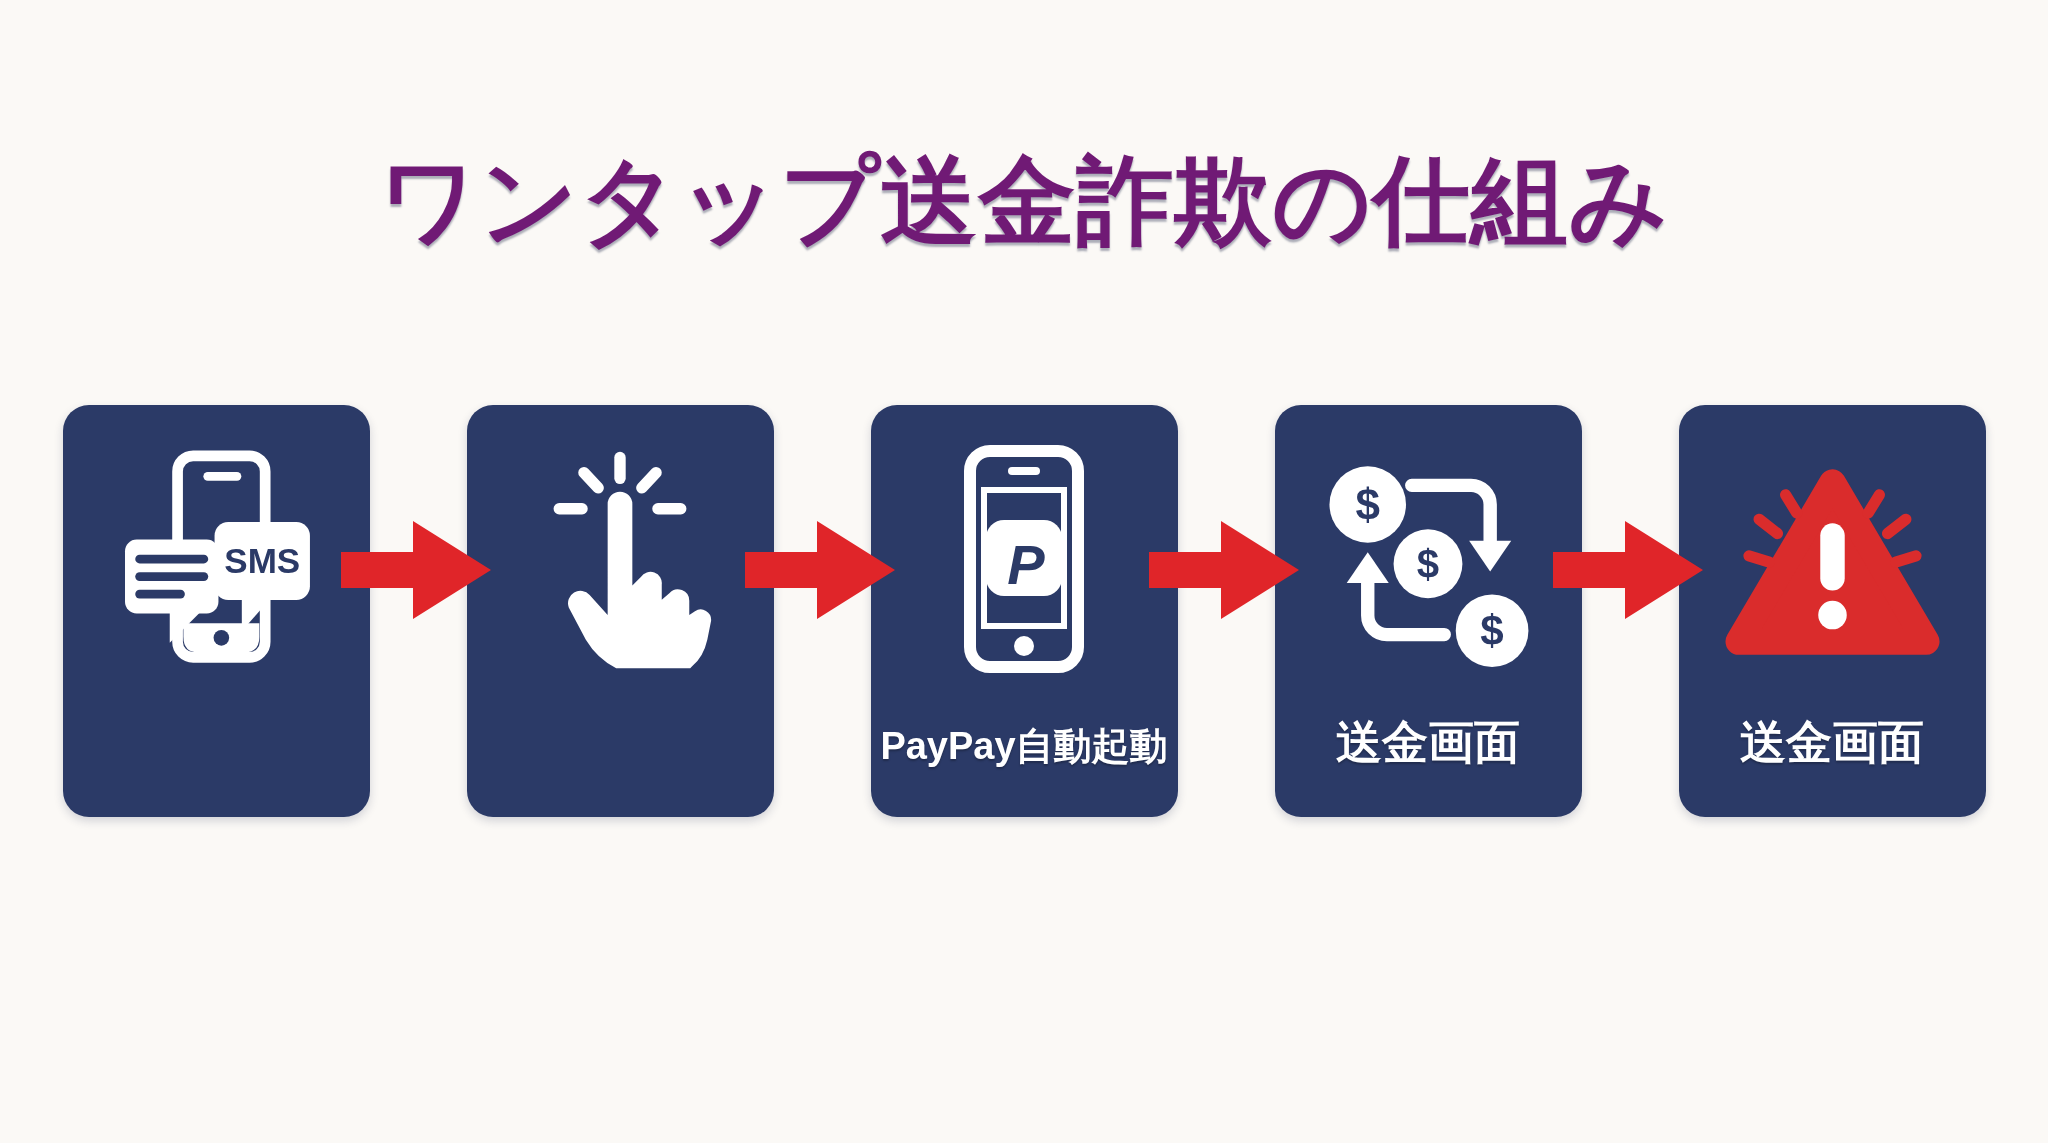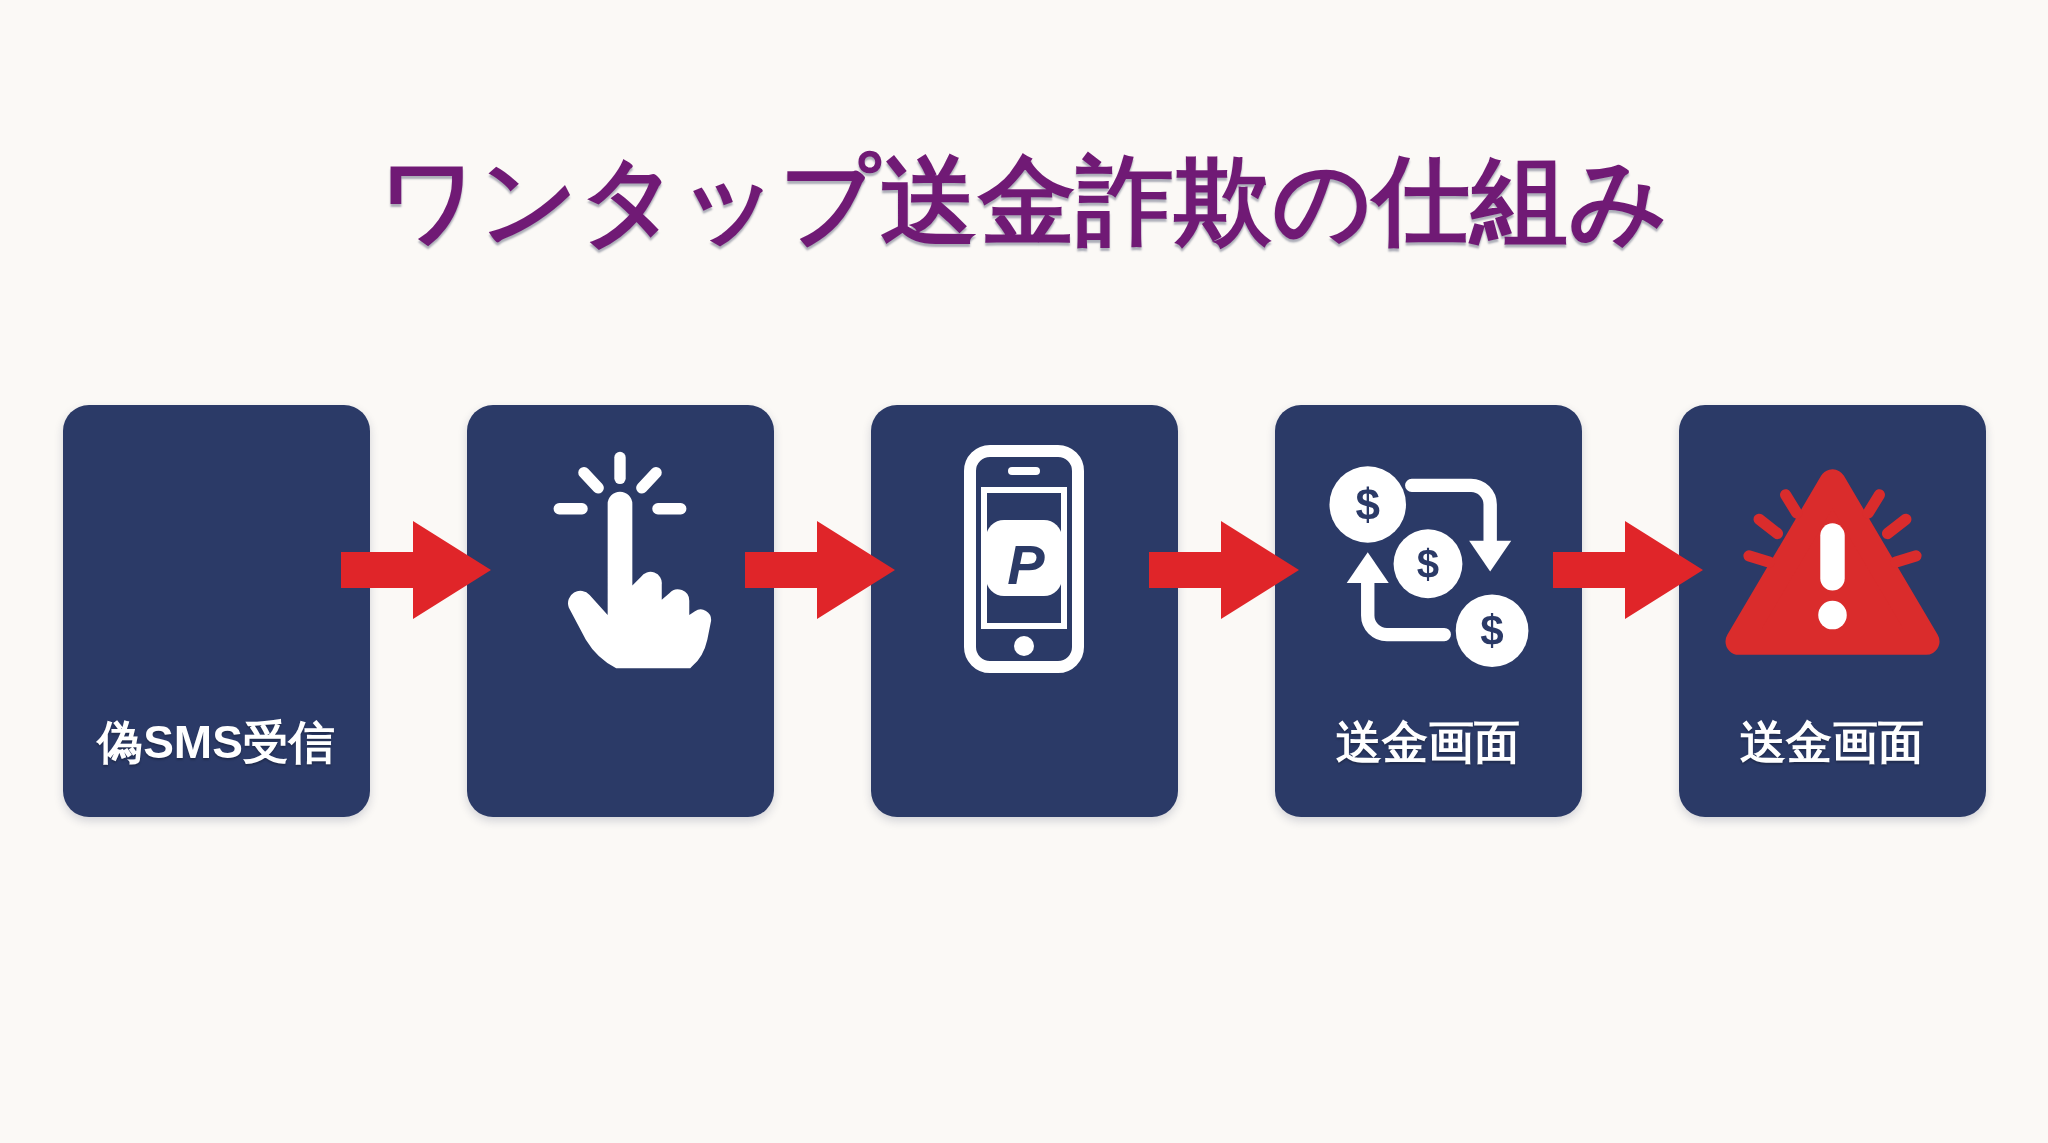--- a/index.html
+++ b/index.html
@@ -94,21 +94,36 @@
   }
 </style>
 </head>
 <body>
 
 <h1 class="title">ワンタップ送金詐欺の仕組み</h1>
 
 <div class="flow">
 
   <div class="card">
-    <div class="step-label">偽SMS受信</div>
+    <div class="icon-box">
+      <svg width="195" height="219" viewBox="0 0 200 225">
+        <rect x="60" y="6" width="90" height="207" rx="16" class="white-stroke" stroke-width="11"></rect>
+        <line x1="91" y1="27" x2="121" y2="27" class="white-stroke" stroke-width="9" stroke-linecap="round"></line>
+        <path d="M66,178 H144 V192 Q144,208 128,208 H82 Q66,208 66,192 Z" class="white-fill"></path>
+        <circle cx="105" cy="193" r="8" class="navy-fill"></circle>
+        <rect x="6" y="92" width="96" height="76" rx="12" class="white-fill"></rect>
+        <polygon points="52,166 84,166 52,198" class="white-fill"></polygon>
+        <line x1="21" y1="112" x2="87" y2="112" class="navy-stroke" stroke-width="9" stroke-linecap="round"></line>
+        <line x1="21" y1="130" x2="87" y2="130" class="navy-stroke" stroke-width="9" stroke-linecap="round"></line>
+        <line x1="21" y1="148" x2="63" y2="148" class="navy-stroke" stroke-width="9" stroke-linecap="round"></line>
+        <rect x="98" y="74" width="98" height="80" rx="14" class="white-fill"></rect>
+        <polygon points="126,152 156,152 126,186" class="white-fill"></polygon>
+        <text x="147" y="126" text-anchor="middle" class="icon-text" font-size="36">SMS</text>
+      </svg>
+    </div>
   </div>
 
   <svg class="arrow" viewBox="0 0 155 130">
     <polygon points="0,47 72,47 72,16 150,65 72,114 72,83 0,83" fill="#e02529"></polygon>
   </svg>
 
   <div class="card">
     <div class="icon-box">
       <svg width="190" height="223" viewBox="0 0 200 235">
         <line x1="100" y1="10" x2="100" y2="32" class="white-stroke" stroke-width="12" stroke-linecap="round"></line>
@@ -134,20 +149,21 @@
     <div class="icon-box">
       <svg width="160" height="230" viewBox="0 0 160 230">
         <rect x="26" y="7" width="108" height="216" rx="20" class="white-stroke" stroke-width="12"></rect>
         <line x1="68" y1="27" x2="92" y2="27" class="white-stroke" stroke-width="8" stroke-linecap="round"></line>
         <rect x="40" y="46" width="80" height="136" class="white-stroke" stroke-width="6"></rect>
         <rect x="42" y="76" width="76" height="76" rx="18" class="white-fill"></rect>
         <text x="82" y="140" text-anchor="middle" class="icon-text" font-size="56" font-style="italic">P</text>
         <circle cx="80" cy="202" r="10" class="white-fill"></circle>
       </svg>
     </div>
+    <div class="step-label small">PayPay自動起動</div>
   </div>
 
   <svg class="arrow" viewBox="0 0 155 130">
     <polygon points="0,47 72,47 72,16 150,65 72,114 72,83 0,83" fill="#e02529"></polygon>
   </svg>
 
   <div class="card">
     <div class="icon-box">
       <svg width="220" height="225" viewBox="0 0 230 235">
         <path d="M98,40 H160 A20,20 0 0 1 180,60 V100" class="white-stroke" stroke-width="14" stroke-linecap="round"></path>

